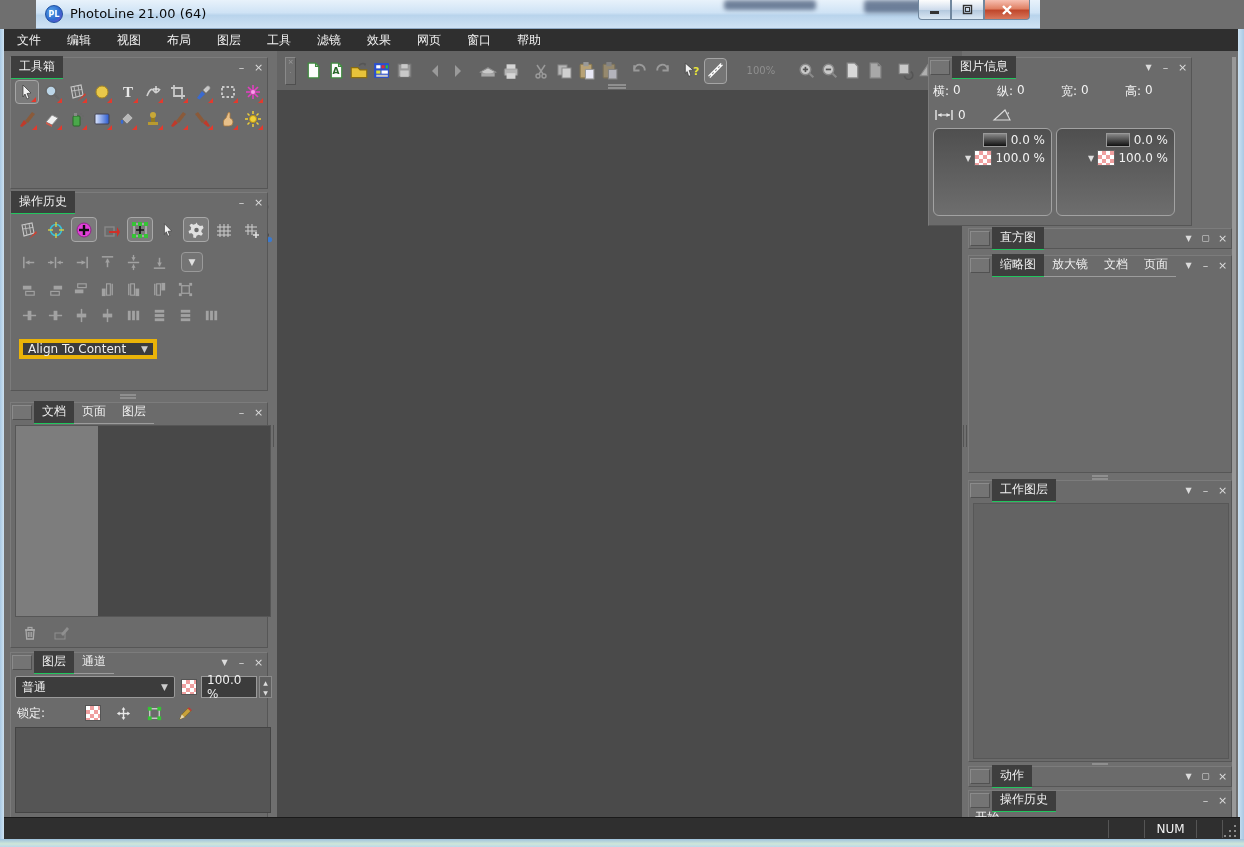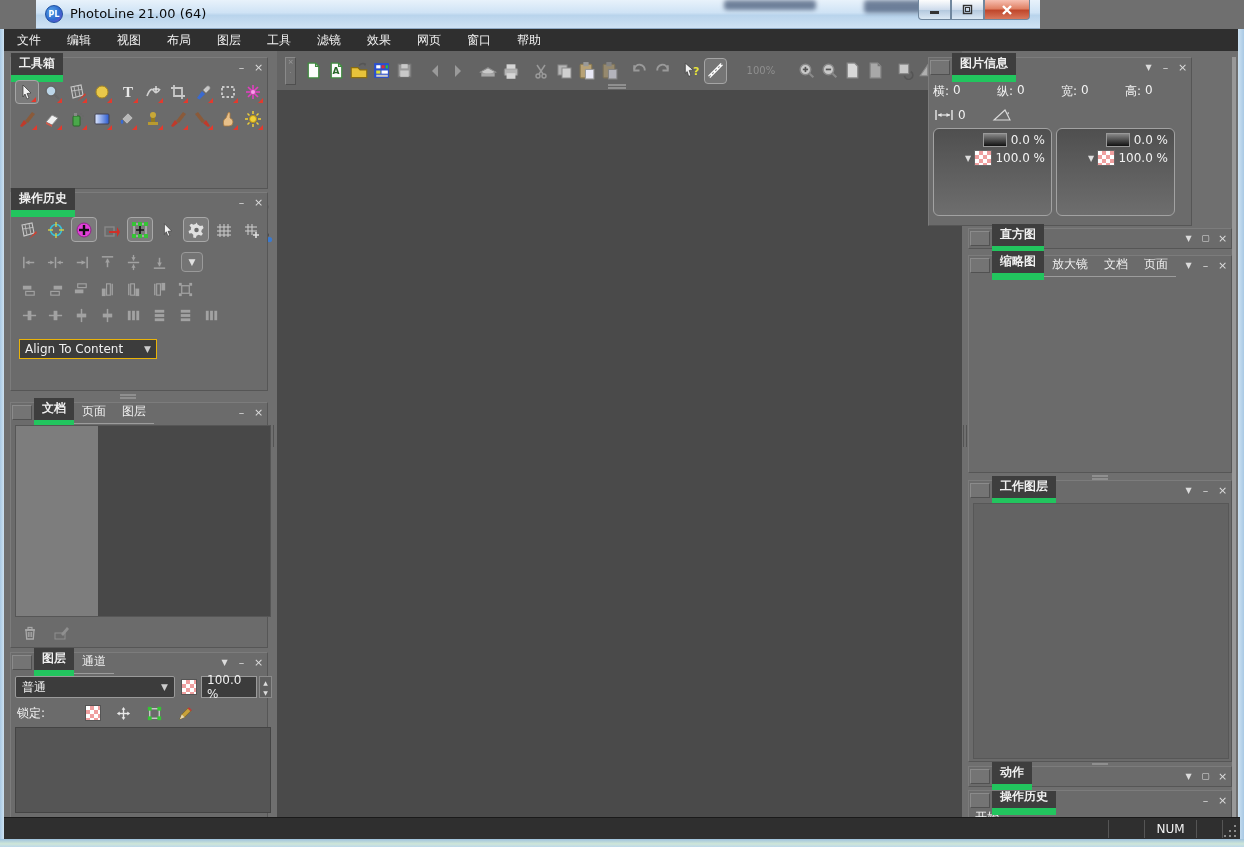--- a/index.html
+++ b/index.html
@@ -51,21 +51,21 @@
   .tsep { width:8px; }
   .zoomlabel { color:#8f8f8f; font-size:10px; padding:0 20px; }
 
   
   .panel { position:absolute; background:#6b6b6b; border:1px solid #7c7c7c;
     border-bottom-color:#565656; border-right-color:#565656; }
   .phead { height:19px; display:flex; align-items:center; color:#f0f0f0; position:relative; }
   .phead .dragbox { width:20px; height:15px; margin:1px 2px 1px 1px; background:#747474;
     border:1px solid #8b8b8b; border-bottom-color:#515151; border-right-color:#515151; }
   .ptab { padding:2px 8px 3px; border-bottom:1px solid #9c9c9c; }
-  .ptab.sel { background:#3e3e3e; border-bottom:7px solid #22c55e;font-weight:bold; }
+  .ptab.sel { background:#3e3e3e; border-bottom:1px solid #22c55e; }
   .phead-sp { flex:1; }
   .hbtn { width:17px; text-align:center; color:#dcdcdc; font-size:11px; line-height:17px; }
   .pgrip { position:absolute; width:16px; height:5px;
     border-top:2px solid #8f8f8f; border-bottom:2px solid #8f8f8f; }
   .vsplit { position:absolute; width:7px; height:22px; display:flex; justify-content:center; gap:2px; }
   .vsplit i { width:1px; height:22px; background:#9f9f9f; border-right:1px solid #545454; }
 
   
   .toolrow { display:flex; gap:1px; padding:3px 2px 0 4px; }
   .tt { position:relative; width:25px; height:24px; display:flex; align-items:center; justify-content:center; }
@@ -97,21 +97,21 @@
 
   
   .ts-iconrow { display:flex; gap:2px; padding:5px 2px 2px 4px; align-items:center; }
   .tsb { width:26px; height:25px; display:flex; align-items:center; justify-content:center; }
   .tsb.pressed { background:#7b7b7b; border:1px solid #a8a8a8; border-radius:4px; }
   .alrow { display:flex; gap:5px; padding:8px 0 0 8px; align-items:center; }
   .albtn { width:21px; height:18px; display:flex; align-items:center; justify-content:center; }
   .aldrop { width:22px; height:20px; border:1px solid #9a9a9a; border-radius:4px; background:#747474;
     color:#e0e0e0; font-size:9px; text-align:center; line-height:19px; margin-left:6px; }
   .alselect { position:absolute; left:8px; top:146px; width:138px; height:20px; background:#3c3c3c;
-    border:1px solid #eab308; color:#f0f0f0; display:flex; align-items:center; padding:0 5px; }
+    border:4px solid #eab308; color:#f0f0f0; display:flex; align-items:center; padding:0 5px; }
   .alselect .arr { margin-left:auto; font-size:9px; color:#ccc; }
 
   
   .doc-body { position:absolute; left:4px; top:22px; width:256px; height:192px; background:#484848;
     border:1px solid #565656; }
   .doc-left { position:absolute; left:0; top:0; width:82px; height:190px; background:#7d7d7d; }
   .doc-foot { position:absolute; left:4px; top:218px; width:256px; height:24px; display:flex; gap:14px;
     align-items:center; padding-left:6px; }
 
   

